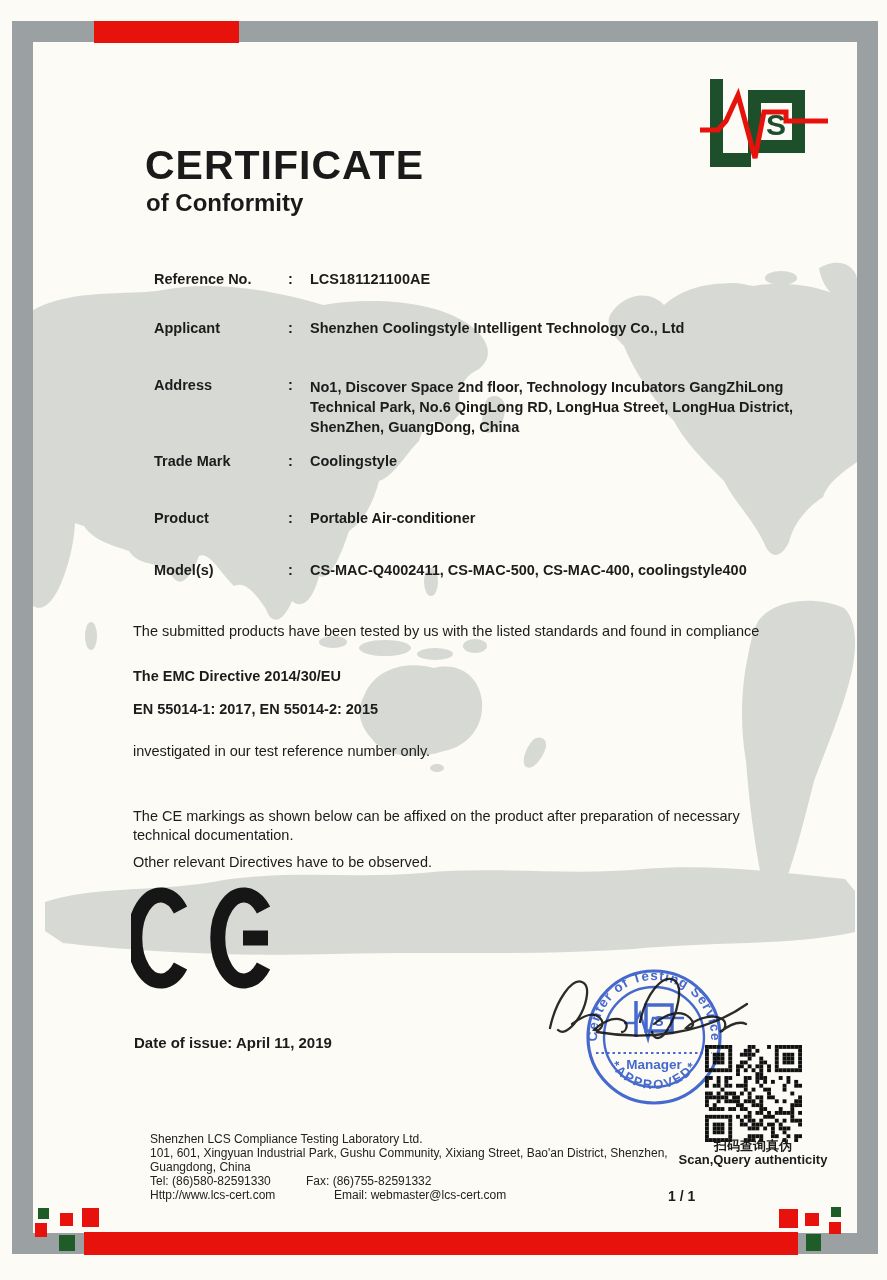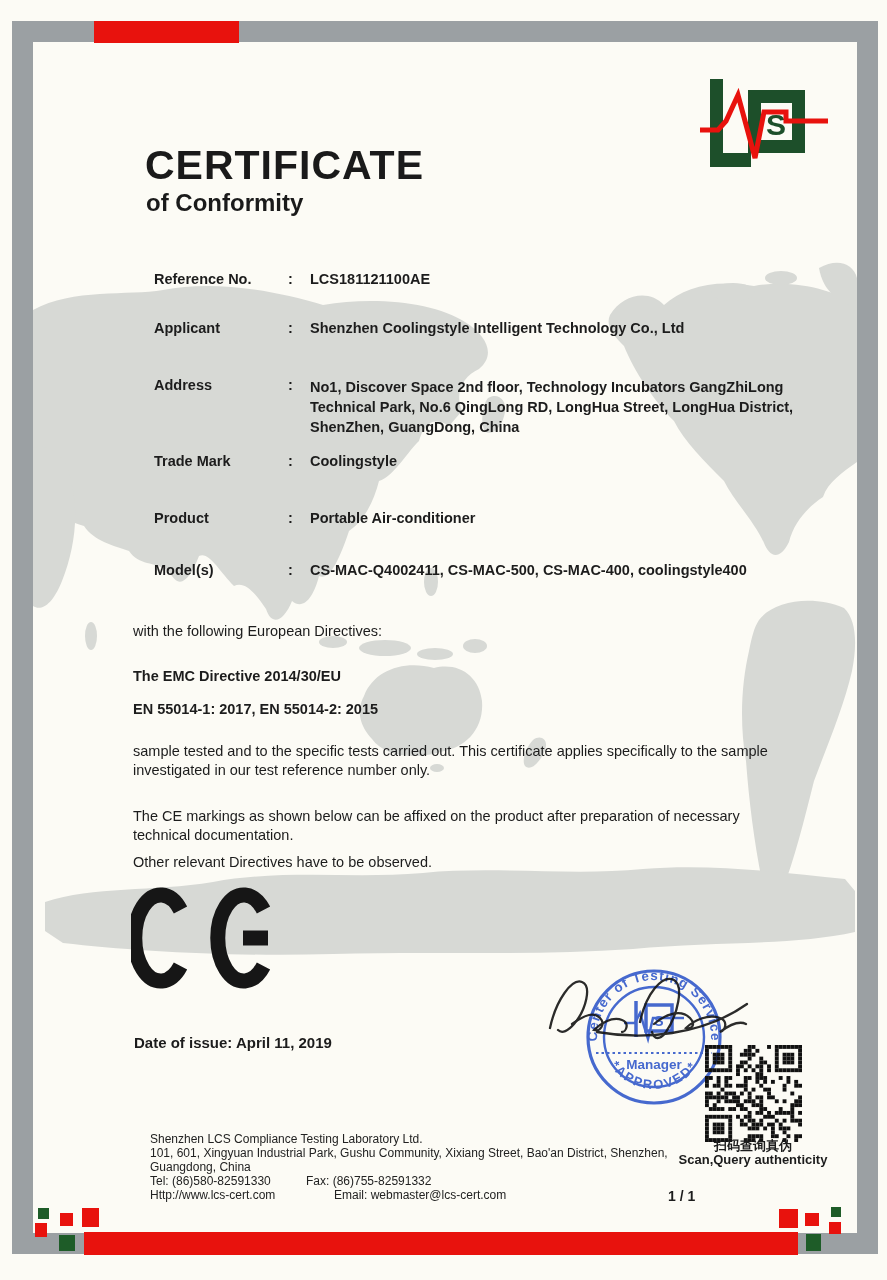--- a/index.html
+++ b/index.html
@@ -120,26 +120,25 @@
 
   <div class="abs fld-label" style="left:135px;top:510px;z-index:5;text-align:right;">Product</div>
   <div class="abs fld-colon" style="left:288px;top:510px;z-index:5;">:</div>
   <div class="abs fld-value" style="left:310px;top:510px;z-index:5;">Portable Air-conditioner</div>
 
   <div class="abs fld-label" style="left:135px;top:562px;z-index:5;">Model(s)</div>
   <div class="abs fld-colon" style="left:288px;top:562px;z-index:5;">:</div>
   <div class="abs fld-value" style="left:310px;top:562px;z-index:5;">CS-MAC-Q4002411, CS-MAC-500, CS-MAC-400, coolingstyle400</div>
 
   <div class="abs" style="left:133px;top:622px;z-index:5;">
-    <div class="para">with the following European Directives:</div>
+    <div class="para">The submitted products have been tested by us with the listed standards and found in compliance</div>
   </div>
   <div class="abs para-bold" style="left:133px;top:668px;z-index:5;">The EMC Directive 2014/30/EU</div>
   <div class="abs para-bold" style="left:133px;top:701px;z-index:5;">EN 55014-1: 2017, EN 55014-2: 2015</div>
   <div class="abs" style="left:133px;top:742px;z-index:5;">
-    <div class="para">sample tested and to the specific tests carried out. This certificate applies specifically to the sample</div>
     <div class="para">investigated in our test reference number only.</div>
   </div>
   <div class="abs" style="left:133px;top:807px;z-index:5;">
     <div class="para">The CE markings as shown below can be affixed on the product after preparation of necessary</div>
     <div class="para">technical documentation.</div>
   </div>
   <div class="abs para" style="left:133px;top:853px;z-index:5;">Other relevant Directives have to be observed.</div>
 
   <div class="abs" style="left:131px;top:886px;z-index:5;">
     <svg width="148" height="104" viewBox="0 0 148 104">

